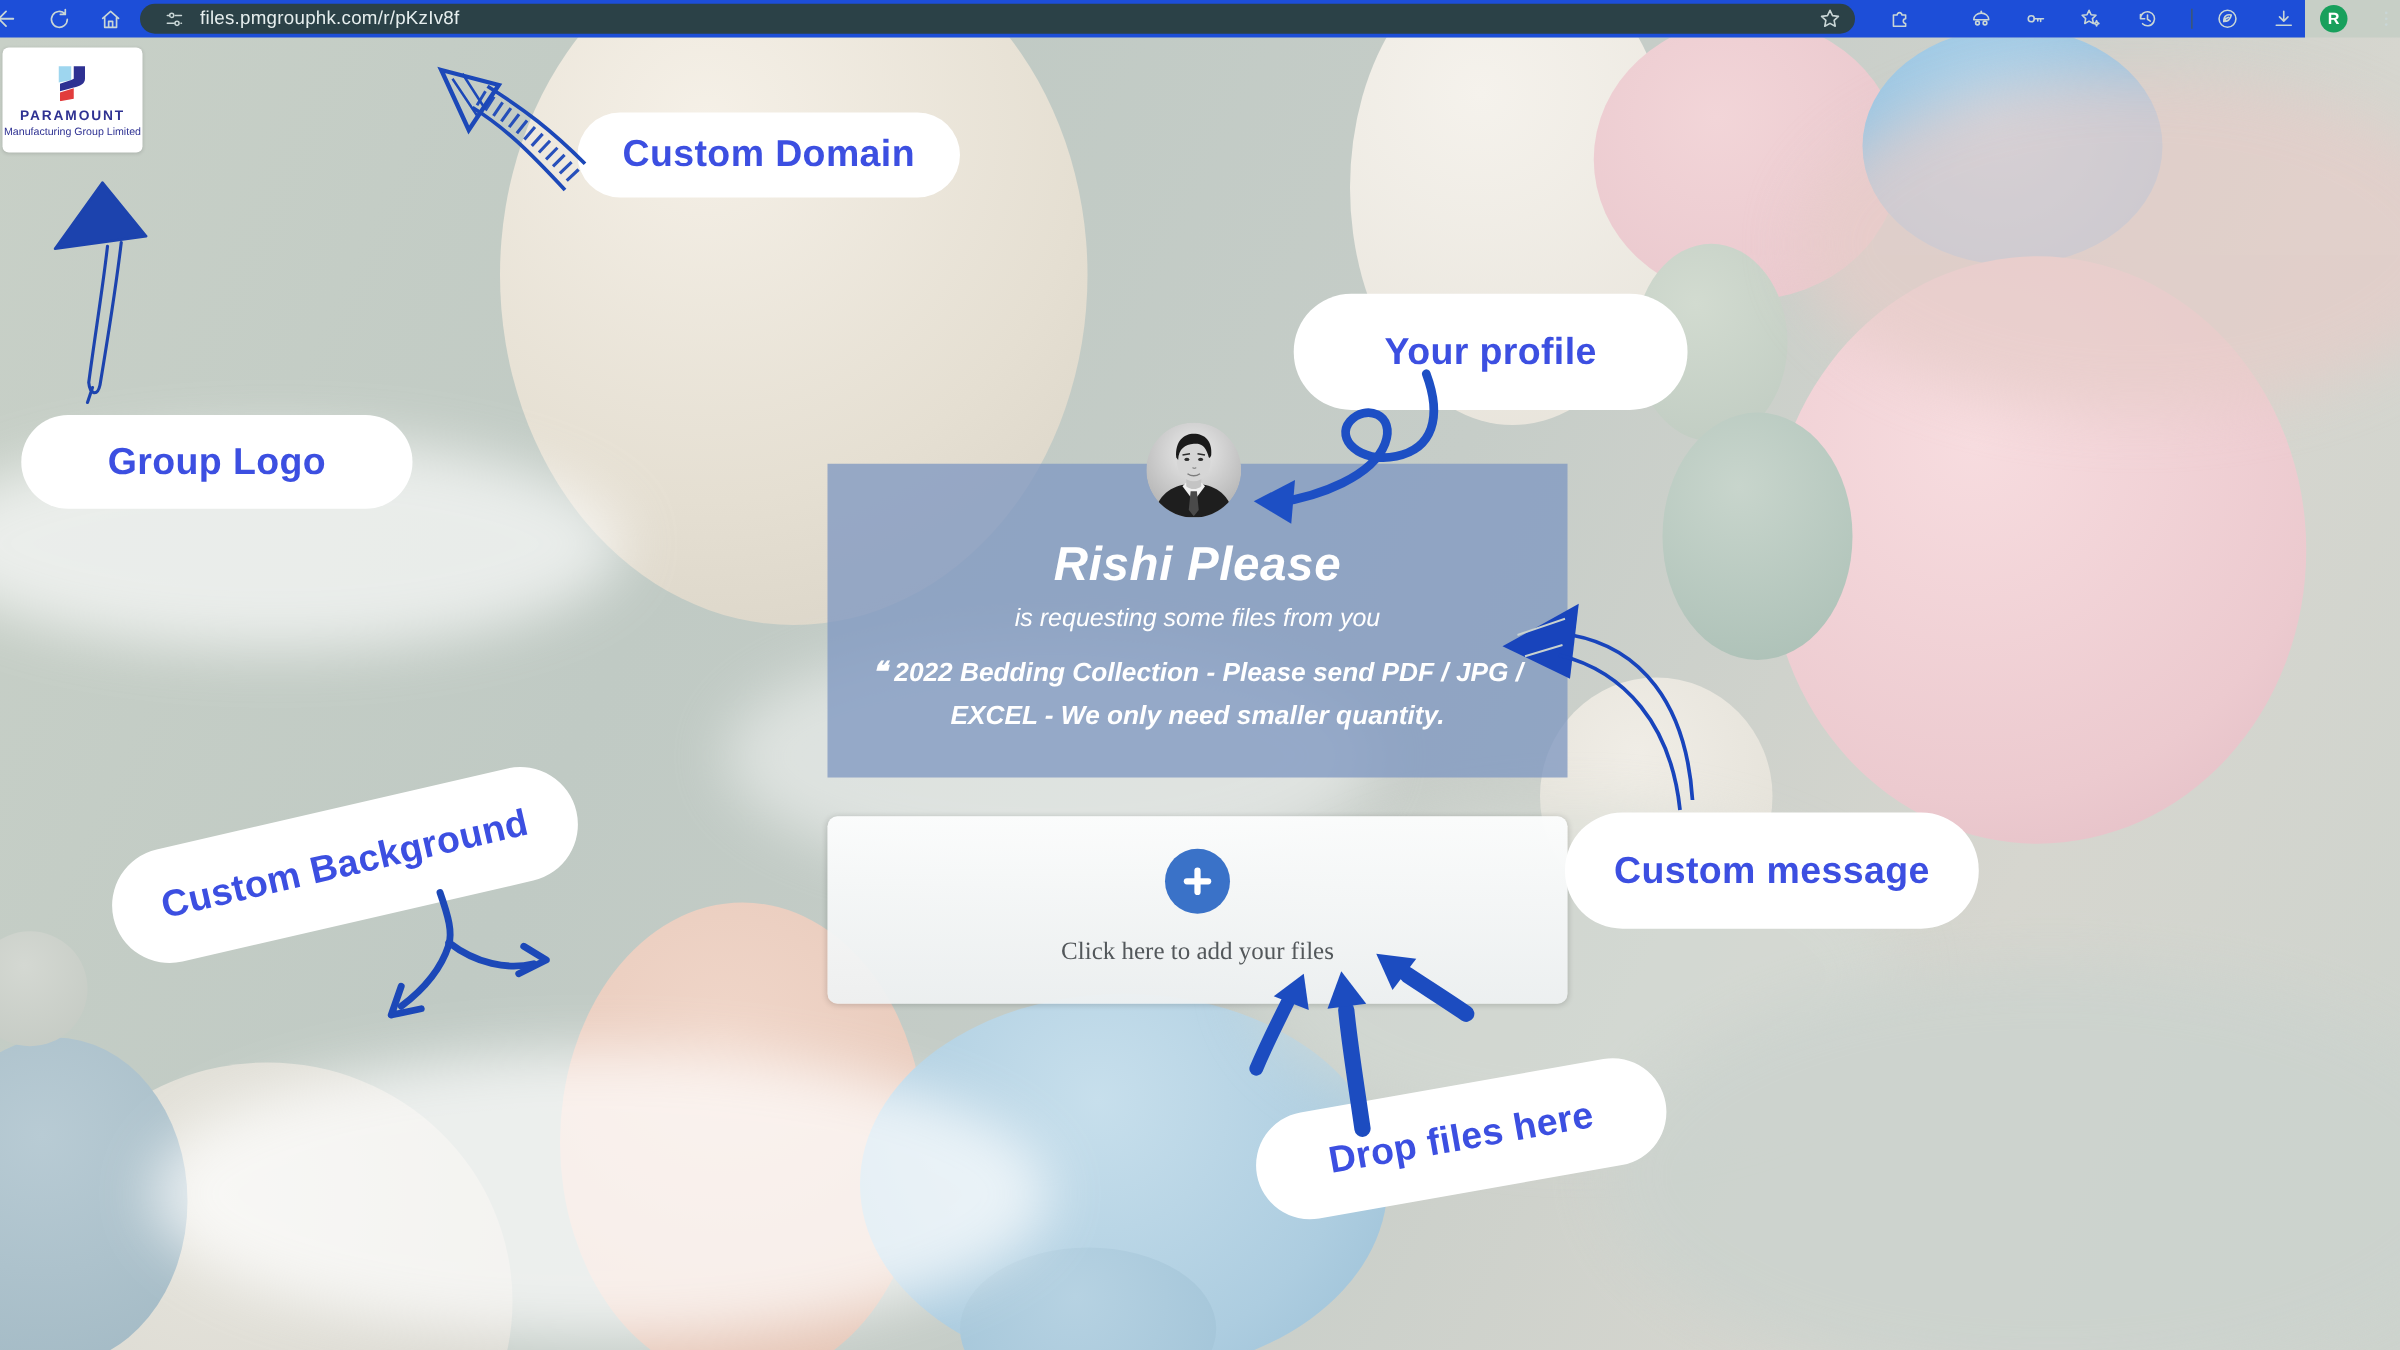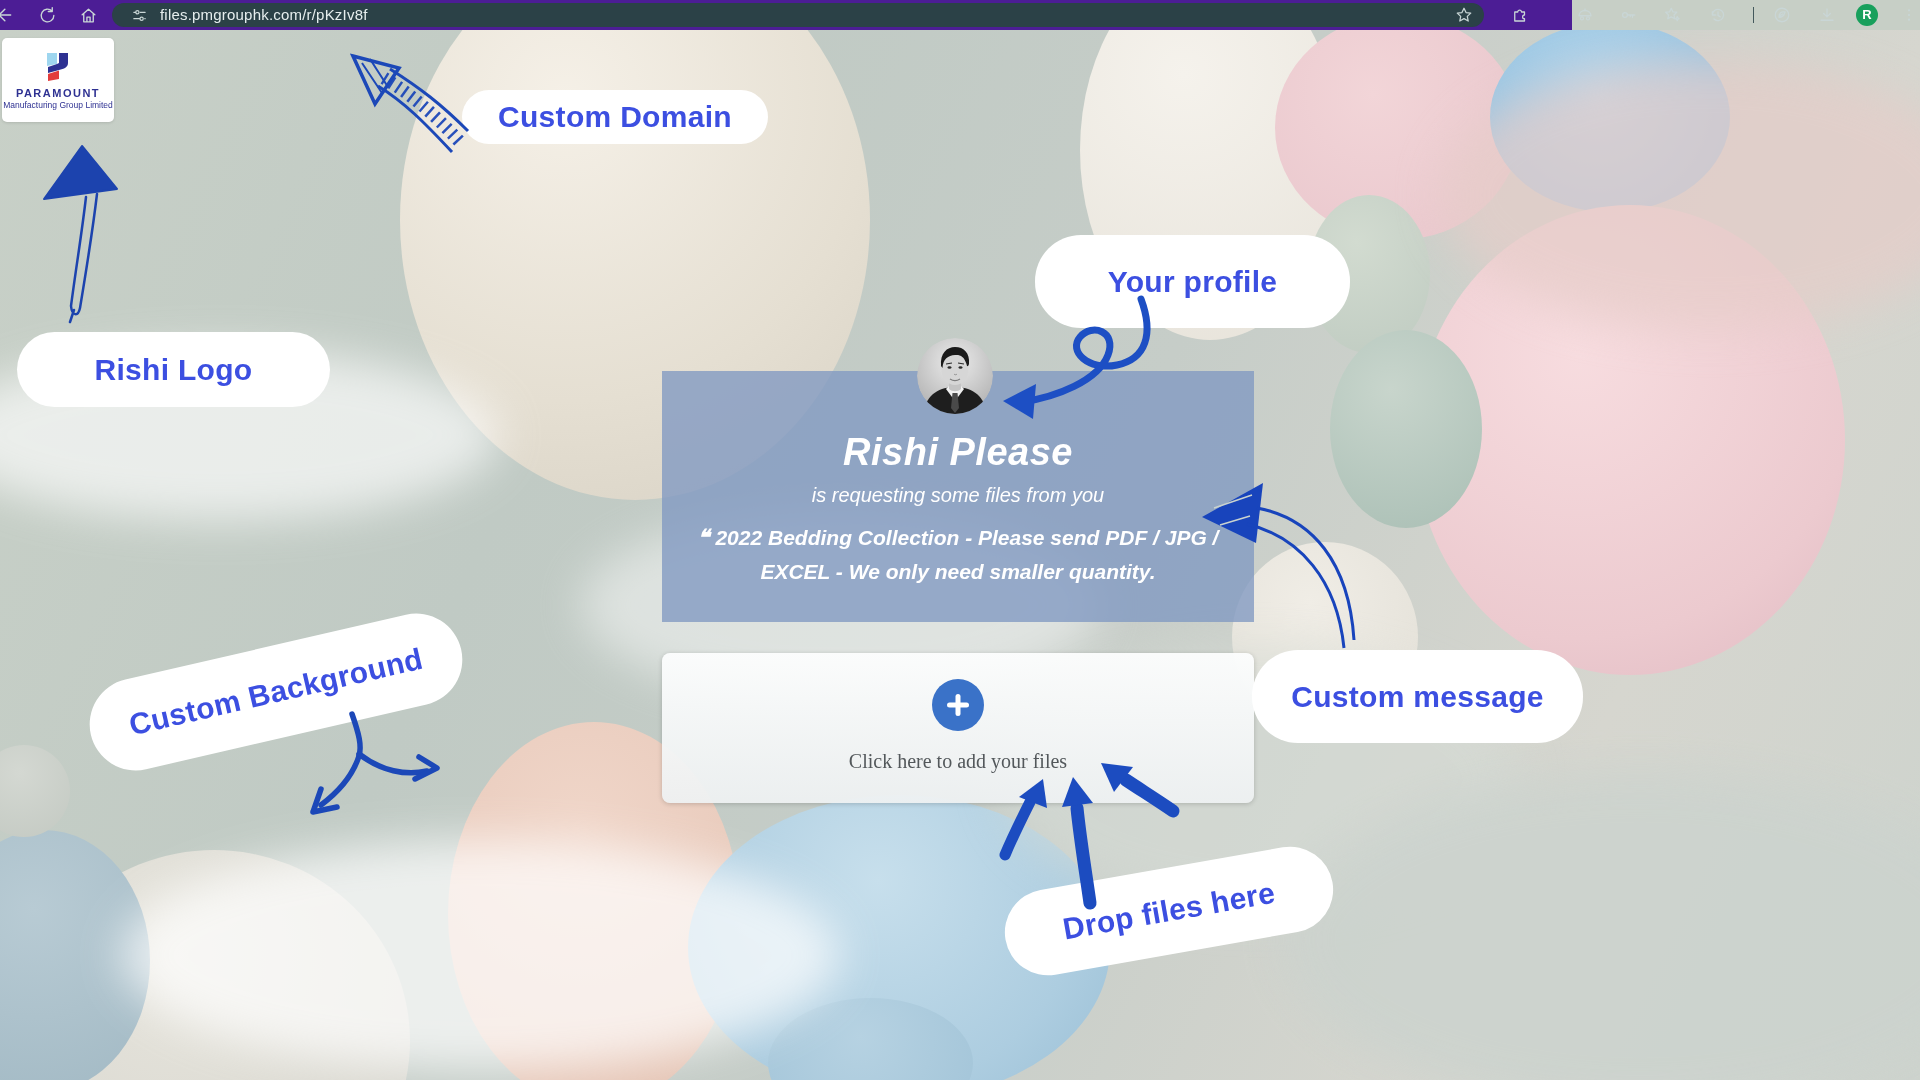--- a/index.html
+++ b/index.html
@@ -1,20 +1,20 @@
 <!DOCTYPE html>
 <html><head>
 <meta charset="utf-8">
 <style>
   html,body{margin:0;padding:0;background:#222;}
   .screen{position:relative;width:1920px;height:1080px;overflow:hidden;
           font-family:"Liberation Sans",sans-serif;background:#c7cfc6;}
 
   
-  .toolbar{position:absolute;left:0;top:0;width:1572px;height:30px;background:#4c1d95;z-index:50;}
+  .toolbar{position:absolute;left:0;top:0;width:1844px;height:30px;background:#1d4ed8;z-index:50;}
   .tb-icon{position:absolute;top:3px;width:24px;height:24px;display:flex;align-items:center;justify-content:center;}
   .tb-icon svg{stroke:#c9d6d6;fill:none;stroke-width:1.7;stroke-linecap:round;stroke-linejoin:round;}
   .omnibox{position:absolute;left:112px;top:3px;width:1372px;height:24px;border-radius:12px;background:#2b4147;}
   .url-text{position:absolute;left:160px;top:0;height:30px;line-height:30px;color:#e6eeee;font-size:15px;letter-spacing:.2px;}
   .tb-divider{position:absolute;left:1753px;top:7px;width:1px;height:16px;background:#43595c;}
   .tb-avatar{position:absolute;left:1856px;top:4px;width:22px;height:22px;border-radius:50%;background:#18a05c;
              color:#fff;font-size:13px;font-weight:bold;text-align:center;line-height:22px;}
 
   
   .page{position:absolute;left:0;top:30px;width:1920px;height:1050px;overflow:hidden;
@@ -206,22 +206,22 @@
     <section class="upload-box">
       <div class="plus-btn">
         <svg width="26" height="26" viewBox="0 0 26 26">
           <rect x="10.5" y="2" width="5" height="22" rx="2.5" fill="#fff"></rect>
           <rect x="2" y="10.5" width="22" height="5" rx="2.5" fill="#fff"></rect>
         </svg>
       </div>
       <div class="upload-label">Click here to add your files</div>
     </section>
 
-    <div class="pill" style="left:462px;top:60px;width:306px;height:54px;">Custom Domain</div>
-    <div class="pill" style="left:17px;top:302px;width:313px;height:75px;">Rishi Logo</div>
+    <div class="pill" style="left:462px;top:60px;width:306px;height:68px;">Custom Domain</div>
+    <div class="pill" style="left:17px;top:302px;width:313px;height:75px;">Group Logo</div>
     <div class="pill" style="left:1035px;top:205px;width:315px;height:93px;">Your profile</div>
     <div class="pill" style="left:86px;top:616px;width:380px;height:92px;transform:rotate(-13deg);">Custom Background</div>
     <div class="pill" style="left:1252px;top:620px;width:331px;height:93px;">Custom message</div>
     <div class="pill" style="left:1003px;top:838px;width:332px;height:86px;transform:rotate(-10deg);">Drop files here</div>
 
     <svg class="arrows" viewBox="0 0 1920 1050">
 
       <g stroke="#1c48b8" fill="none">
         <path d="M452,122 C424,92 404,72 378,56" stroke-width="3"></path>
         <path d="M468,101 C441,74 420,58 390,39" stroke-width="3"></path>

